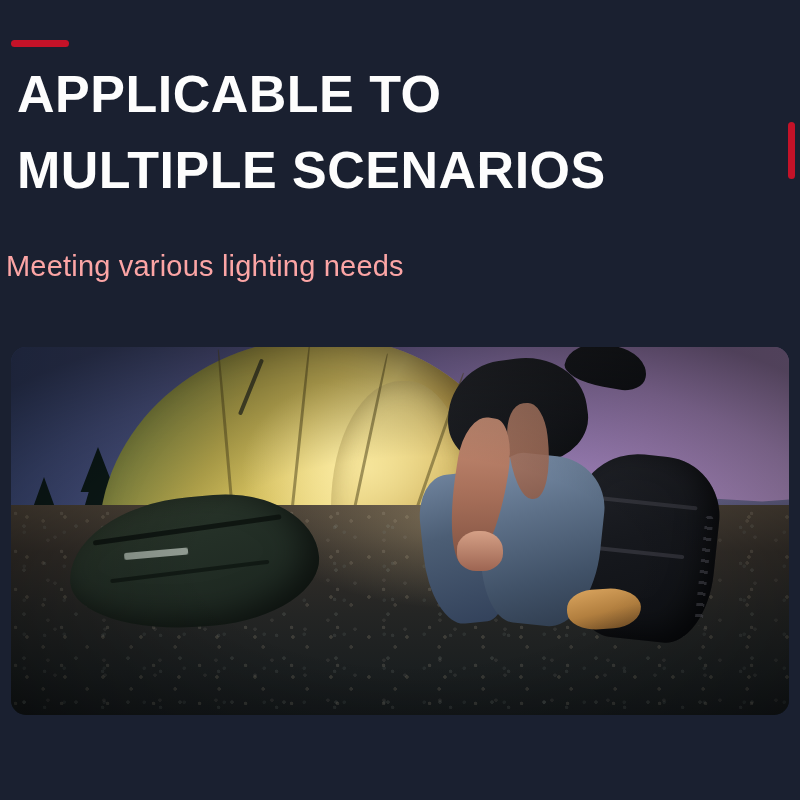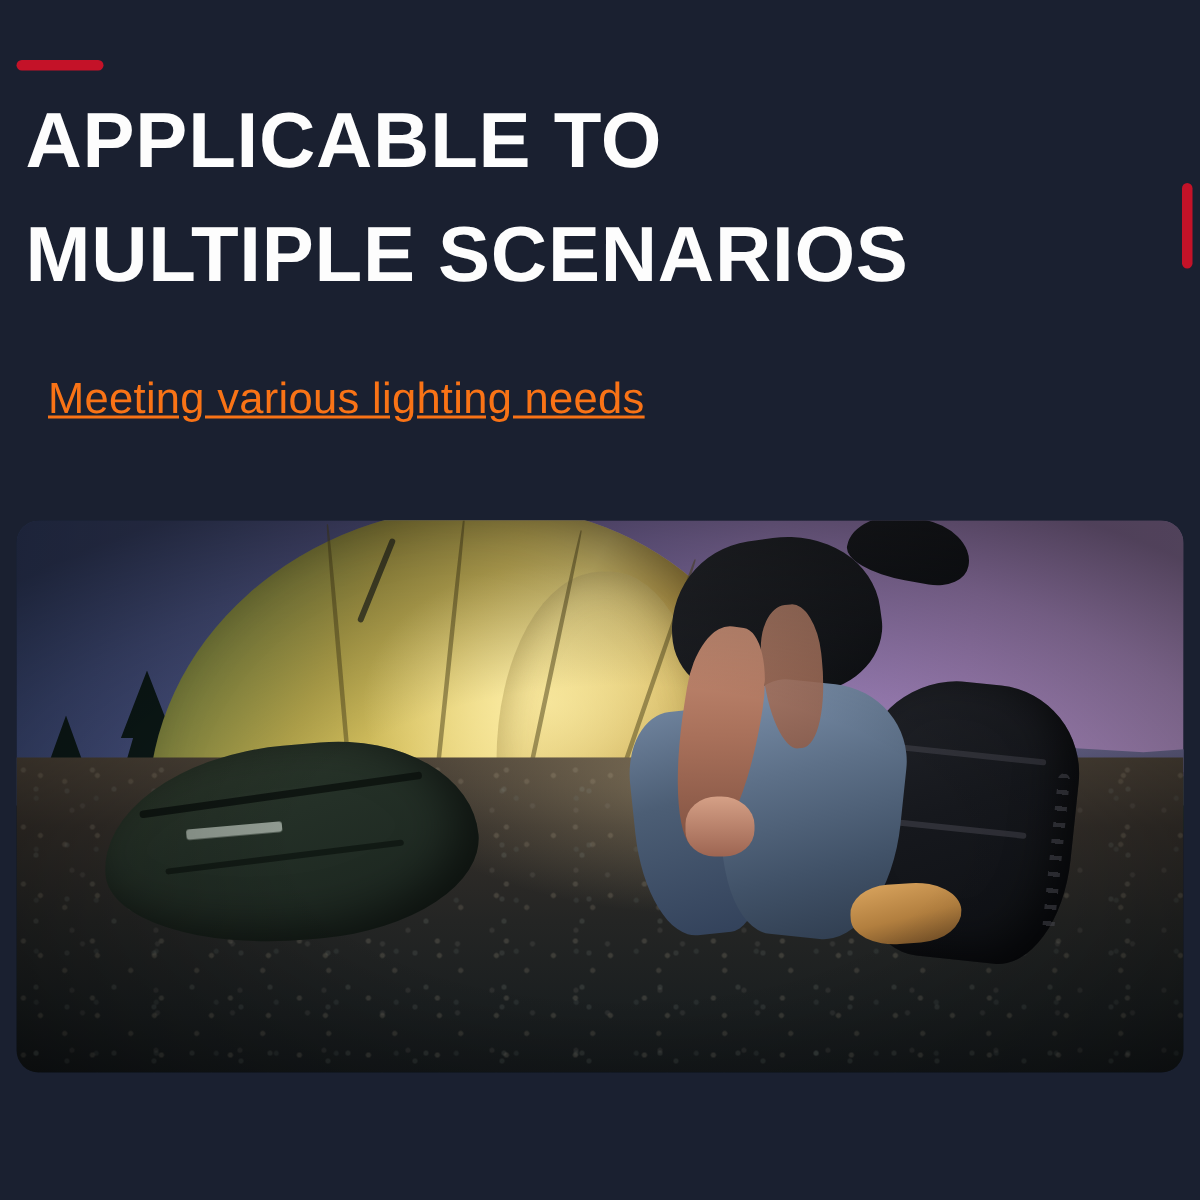--- a/index.html
+++ b/index.html
@@ -49,29 +49,28 @@
     color: #fdfdfd;
     letter-spacing: 0.5px;
     white-space: nowrap;
     transform: scaleX(1.0);
     transform-origin: left center;
   }
   .title-line-2 { margin-top: 12px; }
 
   .subtitle {
     position: absolute;
-    left: 32px;
+    left: 6px;
     top: 248px;
     font-size: 29px;
     line-height: 36px;
     font-weight: 400;
-    color: #f97316;
+    color: #fca5a5;
     letter-spacing: 0.2px;
     white-space: nowrap;
-    text-decoration: underline;
   }
 
   
   .photo-card {
     position: absolute;
     left: 11px;
     top: 347px;
     width: 778px;
     height: 368px;
     border-radius: 15px;

